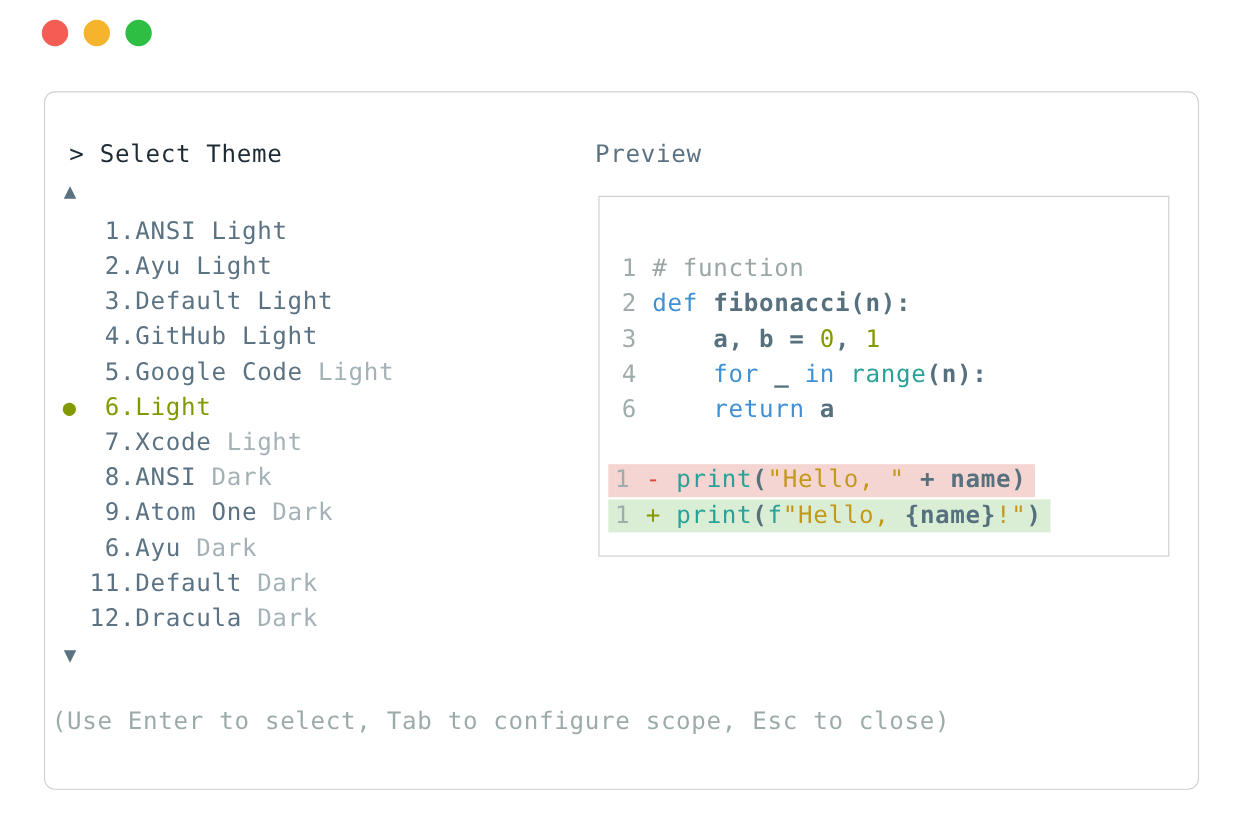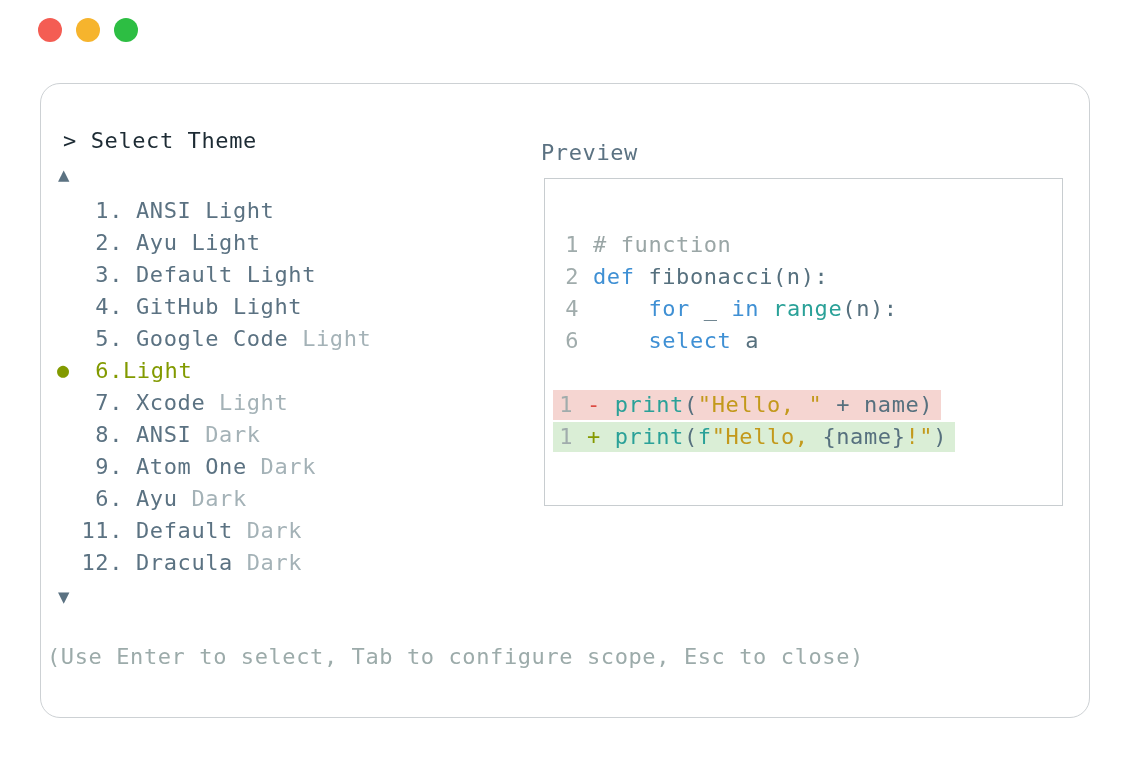--- a/index.html
+++ b/index.html
@@ -14,51 +14,51 @@
   *{margin:0;padding:0;box-sizing:border-box;}
   html,body{width:1129px;height:757px;background:#ffffff;overflow:hidden;
     font-family:"DejaVu Sans Mono","Liberation Mono",monospace;}
   .traffic{position:absolute;left:38px;top:18px;display:flex;gap:14px;}
   .light{width:24px;height:24px;border-radius:50%;}
   .light.red{background:var(--traffic-red);}
   .light.yellow{background:var(--traffic-yellow);}
   .light.green{background:var(--traffic-green);}
 
   .window{position:absolute;left:40px;top:83px;width:1050px;height:635px;
-    border:1.5px solid var(--border);border-radius:20px;background:#fff;}
+    border:1.5px solid var(--border);border-radius:10px;background:#fff;}
 
   .prompt{position:absolute;left:22px;top:44px;font-size:22px;letter-spacing:.6px;
     color:var(--text-dark);white-space:pre;}
   .scroll-arrow{position:absolute;left:17px;font-size:19px;color:var(--list-normal);line-height:1;}
   .arrow-up{top:81px;}
   .arrow-down{top:503px;}
 
   .theme-list{position:absolute;left:16px;top:110px;font-size:22px;letter-spacing:.6px;}
   .theme-row{display:flex;align-items:center;height:32px;white-space:pre;cursor:default;}
   .theme-row .bullet{display:inline-block;width:24px;color:var(--selected);font-size:20px;}
   .theme-row .num{display:inline-block;width:42px;text-align:right;color:var(--list-normal);}
-  .theme-row .name{margin-left:13px;color:var(--list-normal);}
+  .theme-row .name{color:var(--list-normal);}
   .theme-row .suffix{color:var(--list-normal);}
   .theme-row .suffix.dim{color:var(--list-dim);}
   .theme-row.selected .num,.theme-row.selected .name,.theme-row.selected .suffix{color:var(--selected);}
 
   .preview-label{position:absolute;left:500px;top:44px;font-size:22px;letter-spacing:.6px;
-    color:var(--list-normal);margin-top:12px;}
+    color:var(--list-normal);}
   .preview-box{position:absolute;left:503px;top:94px;width:519px;height:328px;
     border:1.5px solid var(--preview-border);background:#fff;padding-top:50px;}
   .code-line{height:32px;line-height:32px;font-size:22px;letter-spacing:.6px;
     white-space:pre;padding-left:20px;color:var(--plain);}
   .code-line .ln{display:inline-block;width:14px;text-align:right;color:var(--linenum);margin-right:14px;}
   .code-line.diff{padding-left:8px;}
   .code-line.diff .hl{display:inline-block;padding:0 8px 0 6px;line-height:30px;}
   .code-line.diff.removed .hl{background:var(--bg-removed);}
   .code-line.diff.added .hl{background:var(--bg-added);}
   .tok-cm{color:var(--comment);} .tok-kw{color:var(--keyword);}
   .tok-fn{color:var(--function);} .tok-st{color:var(--string);}
-  .tok-nu{color:var(--number);} .tok-pl{color:var(--plain);}
+  .tok-nu{color:var(--number);} .tok-pl{color:var(--plain);font-weight:bold;}
   .tok-rm{color:var(--removed);} .tok-ad{color:var(--added);}
 
   .help{position:absolute;left:6px;top:560px;font-size:22px;letter-spacing:.6px;
     color:var(--help);white-space:pre;}
 </style>
 </head>
 <body>
 
 <div class="traffic">
   <div class="light red"></div>
@@ -86,21 +86,22 @@
       <div class="theme-row"><span class="bullet"></span><span class="num">12.</span><span class="name">Dracula </span><span class="suffix dim">Dark</span></div>
     </div>
 
   <div class="scroll-arrow arrow-down">▼</div>
 
   <div class="preview-label">Preview</div>
 
   <div class="preview-box">
       <div class="code-line"><span class="ln">1</span><span class="tok-cm"># function</span></div>
       <div class="code-line"><span class="ln">2</span><span class="tok-kw">def</span><span class="tok-pl"> fibonacci(n):</span></div>
+      <div class="code-line"><span class="ln">3</span><span class="tok-pl">    a, b = </span><span class="tok-nu">0</span><span class="tok-pl">, </span><span class="tok-nu">1</span></div>
       <div class="code-line"><span class="ln">4</span><span class="tok-pl">    </span><span class="tok-kw">for</span><span class="tok-pl"> _ </span><span class="tok-kw">in</span><span class="tok-pl"> </span><span class="tok-fn">range</span><span class="tok-pl">(n):</span></div>
-      <div class="code-line"><span class="ln">6</span><span class="tok-pl">    </span><span class="tok-kw">select</span><span class="tok-pl"> a</span></div>
+      <div class="code-line"><span class="ln">6</span><span class="tok-pl">    </span><span class="tok-kw">return</span><span class="tok-pl"> a</span></div>
       <div class="code-line"><span class="ln"></span></div>
       <div class="code-line diff removed"><span class="hl"><span class="ln">1</span><span class="tok-rm">- </span><span class="tok-fn">print</span><span class="tok-pl">(</span><span class="tok-st">"Hello, "</span><span class="tok-pl"> + name)</span></span></div>
       <div class="code-line diff added"><span class="hl"><span class="ln">1</span><span class="tok-ad">+ </span><span class="tok-fn">print</span><span class="tok-pl">(</span><span class="tok-fn">f</span><span class="tok-st">"Hello, </span><span class="tok-pl">{name}</span><span class="tok-st">!"</span><span class="tok-pl">)</span></span></div>
     </div>
 
   <div class="help">(Use Enter to select, Tab to configure scope, Esc to close)</div>
 </div>
 
 </body></html>

